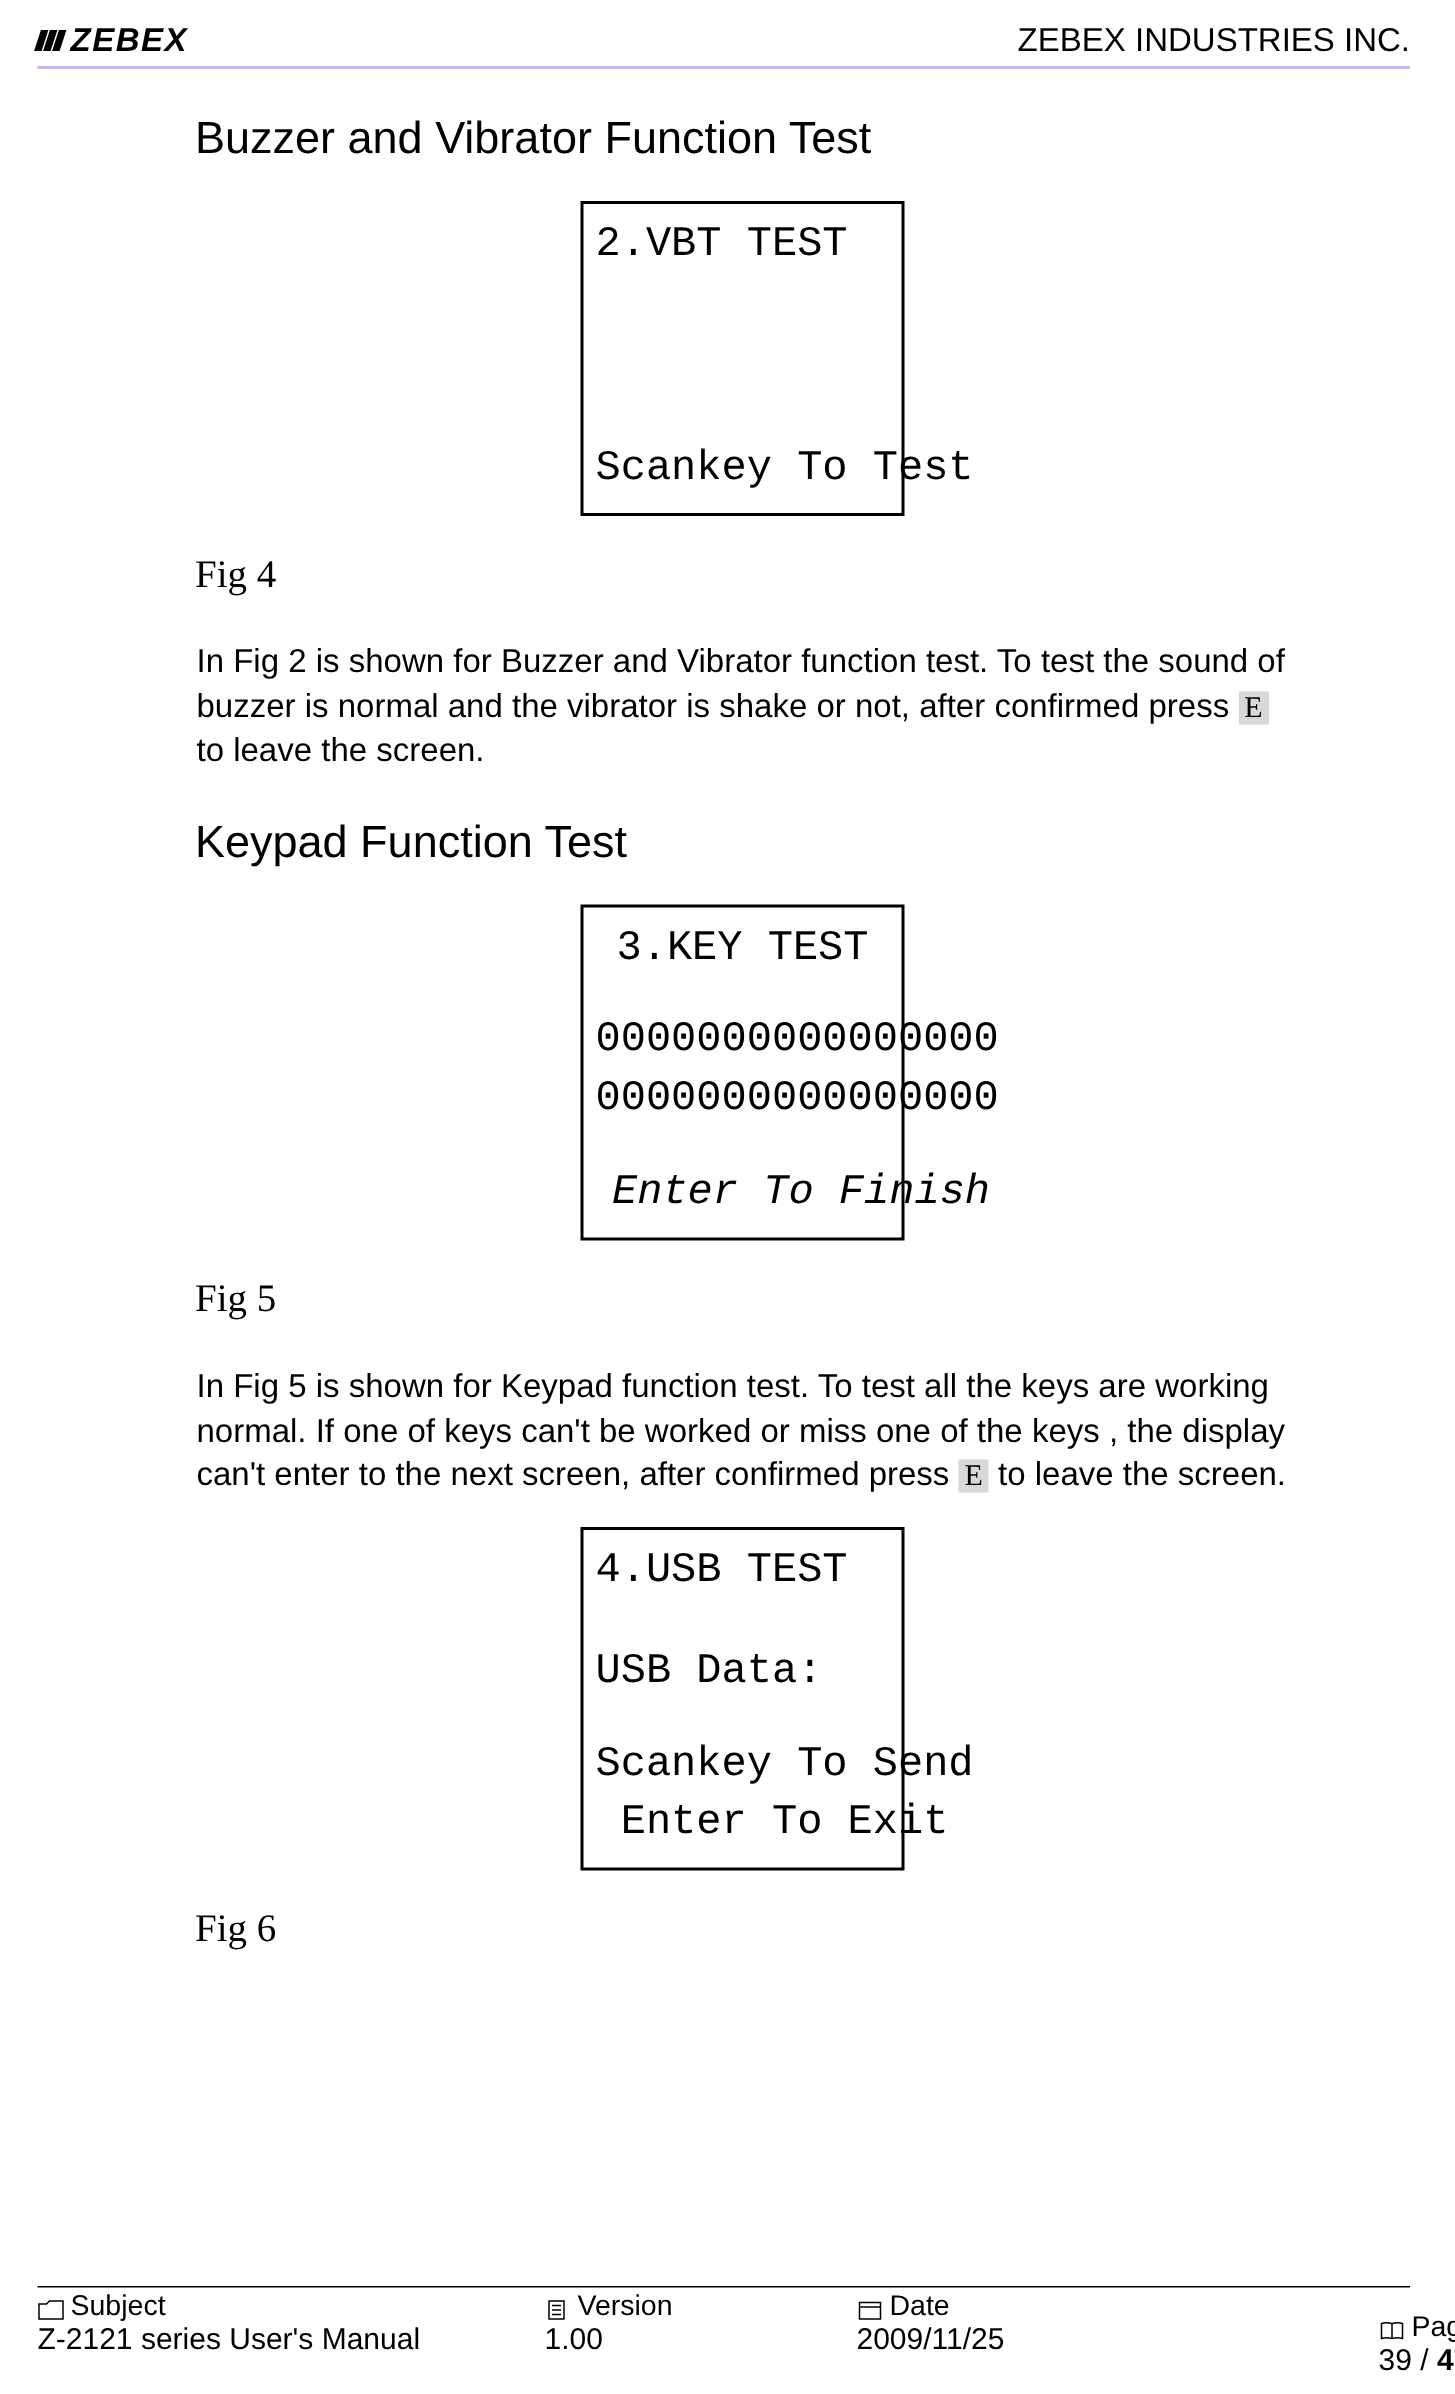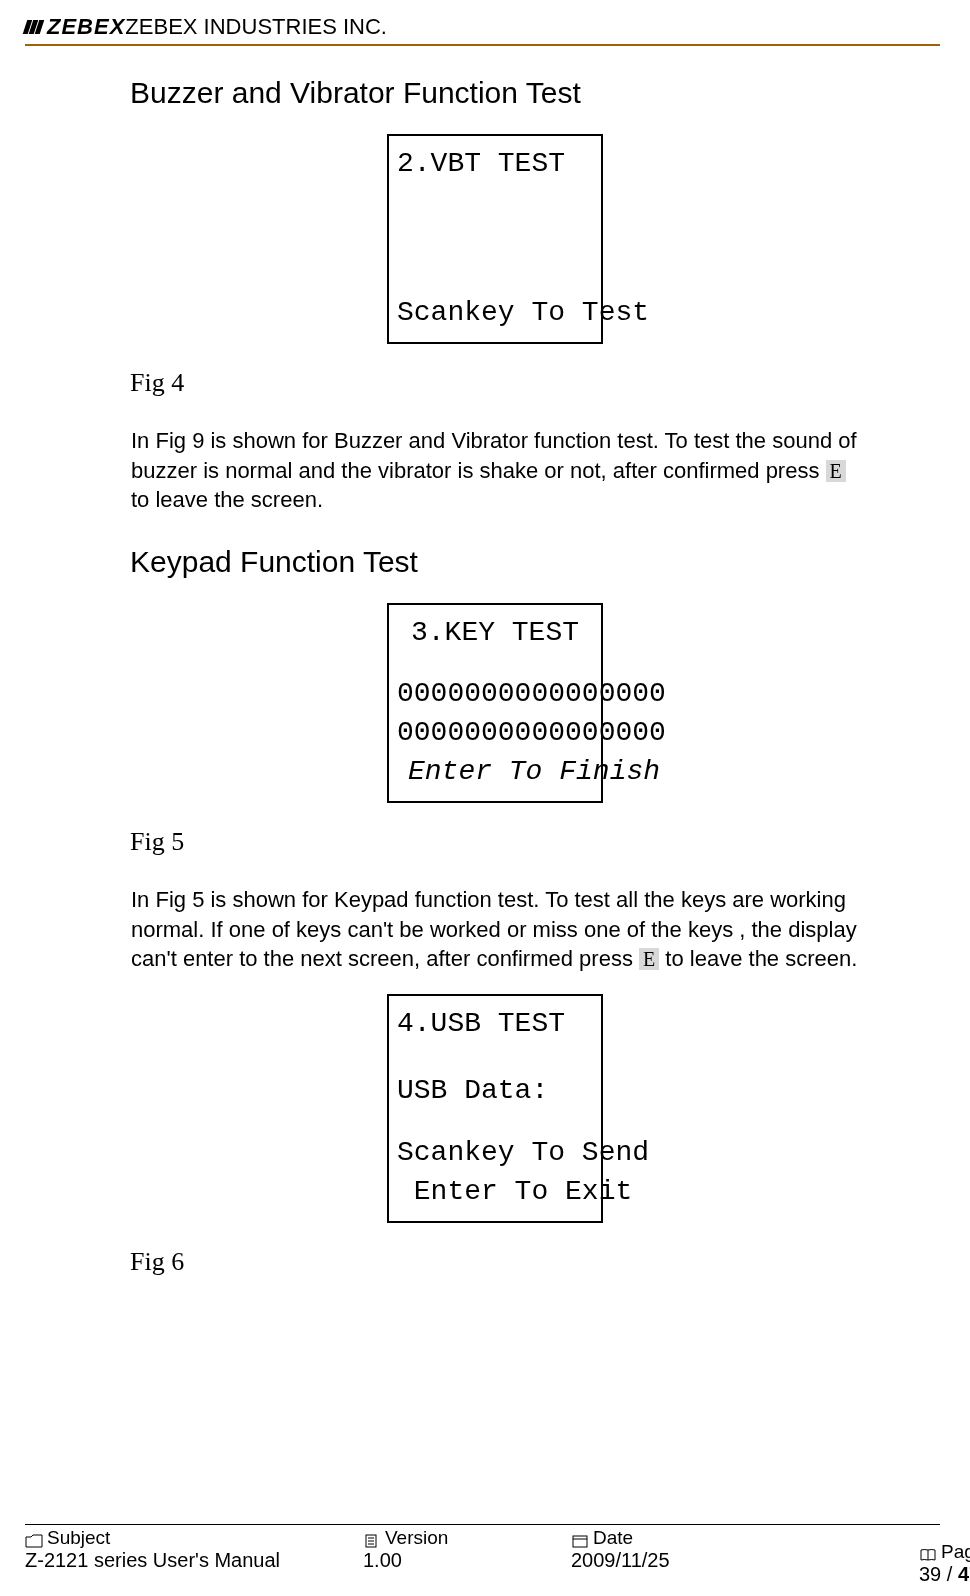--- a/index.html
+++ b/index.html
@@ -9,22 +9,23 @@
       font-family: Arial, Helvetica, sans-serif;
       background: #fff;
       color: #000;
       position: relative;
     }
     .page {
       padding: 14px 110px 0 110px;
     }
     .header-row {
       display: flex;
+      justify-content: space-between;
       align-items: flex-end;
-      border-bottom: 2px solid #a16207;
+      border-bottom: 2px solid #c4b5fd;
       padding-bottom: 4px;
       margin-left: -85px;
       margin-right: -80px;
       padding-left: 0;
       padding-right: 0;
     }
     .logo {
       display: flex;
       align-items: center;
       gap: 2px;
@@ -66,21 +67,21 @@
       margin: 0 auto 24px auto;
       padding: 8px 8px 10px 8px;
       font-family: "Courier New", Courier, monospace;
       font-size: 28px;
       line-height: 1.4;
       background: #fff;
     }
     .lcd .row { white-space: pre; min-height: 22px; }
     .lcd.tall { height: 210px; position: relative; }
     .lcd.tall .bottom { position: absolute; bottom: 10px; left: 8px; right: 8px; }
-    .lcd.medh { height: 200px; position: relative; }
+    .lcd.medh { height: 224px; position: relative; }
     .lcd.medh .bottom { position: absolute; bottom: 10px; left: 19px; right: 8px; font-style: italic; }
     .lcd.usbh {  }
     .lcd .center { text-align: center; }
     .fig-caption {
       text-align: left;
       font-size: 26px;
       margin-bottom: 28px;
       font-family: Liberation Serif, serif;
     }
     .para {
@@ -155,21 +156,21 @@
   <div class="content">
 
     <div class="section">
       <h2>Buzzer and Vibrator Function Test</h2>
       <div class="lcd tall">
         <div class="row">2.VBT TEST</div>
         <div class="row bottom">Scankey To Test</div>
       </div>
       <div class="fig-caption">Fig 4</div>
       <p class="para">
-        <span>In Fig 9 is shown for Buzzer and Vibrator function test. To test the sound of buzzer is normal and the vibrator is shake or not, after confirmed press </span><span class="keycap">E</span><span> to leave the screen.</span>
+        <span>In Fig 2 is shown for Buzzer and Vibrator function test. To test the sound of buzzer is normal and the vibrator is shake or not, after confirmed press </span><span class="keycap">E</span><span> to leave the screen.</span>
       </p>
     </div>
 
     <div class="section">
       <h2>Keypad Function Test</h2>
       <div class="lcd medh">
         <div class="row center">3.KEY TEST</div>
         <div class="row" style="height:14px"></div>
         <div class="row">0000000000000000</div>
         <div class="row">0000000000000000</div>

